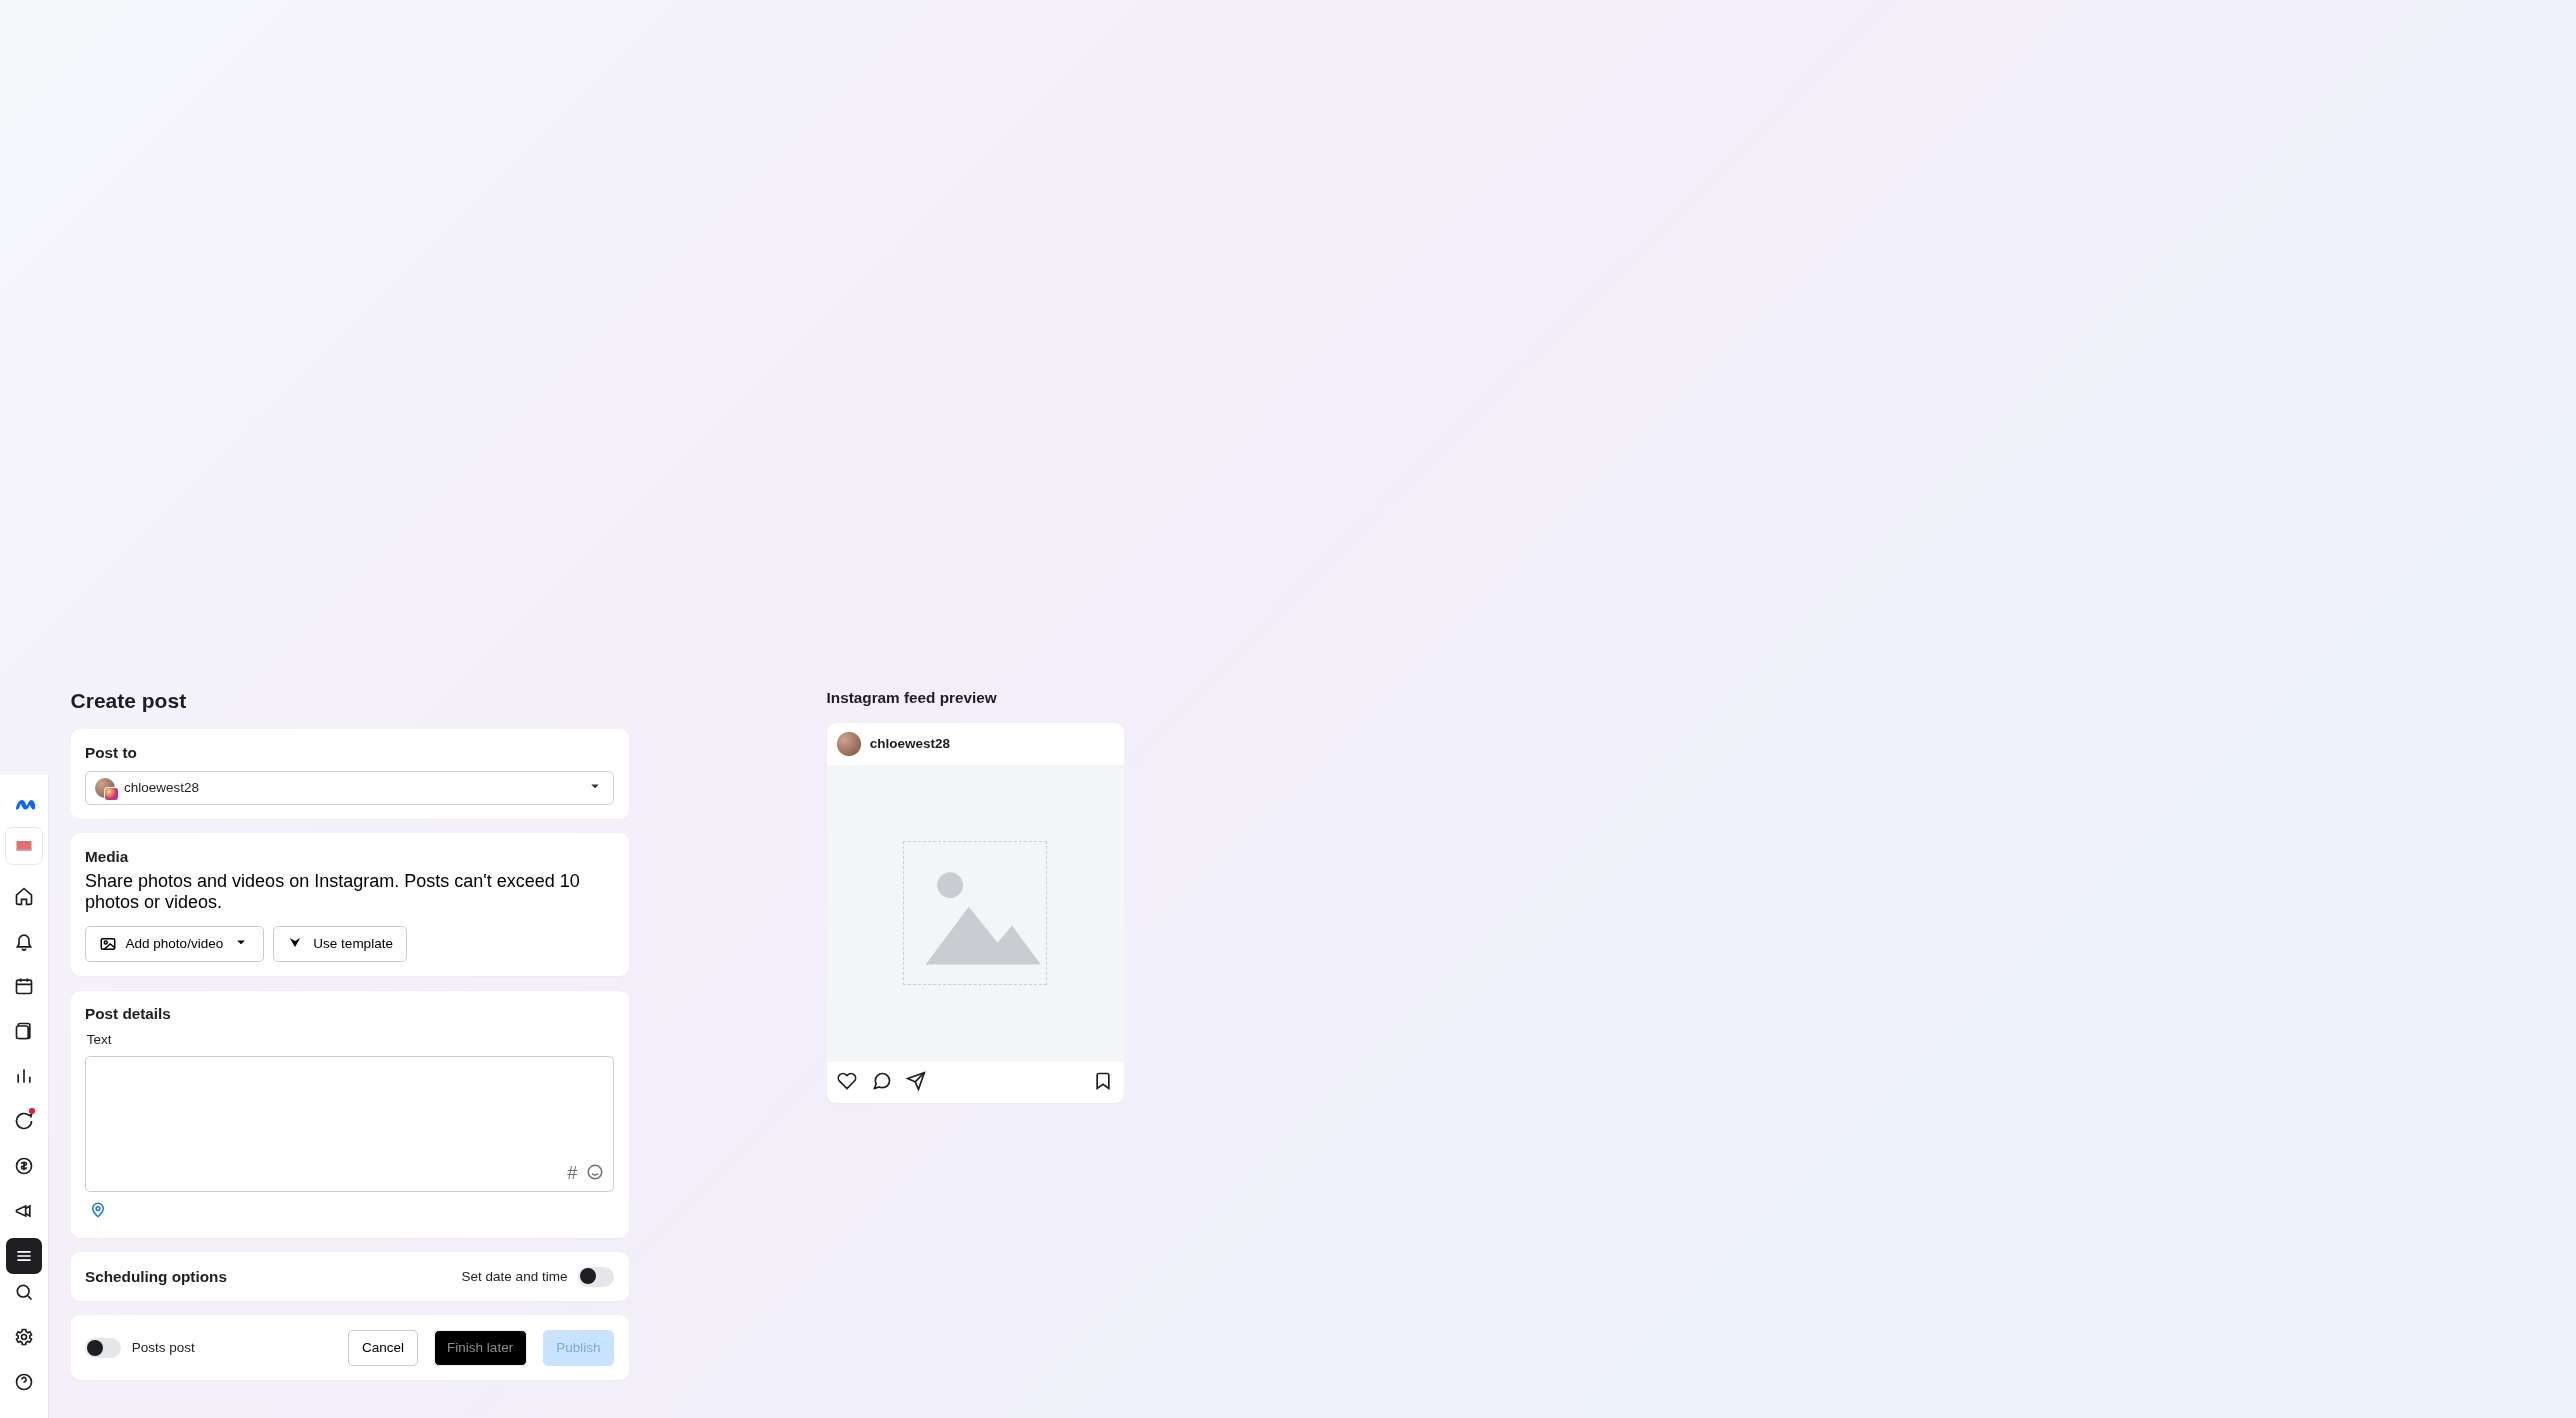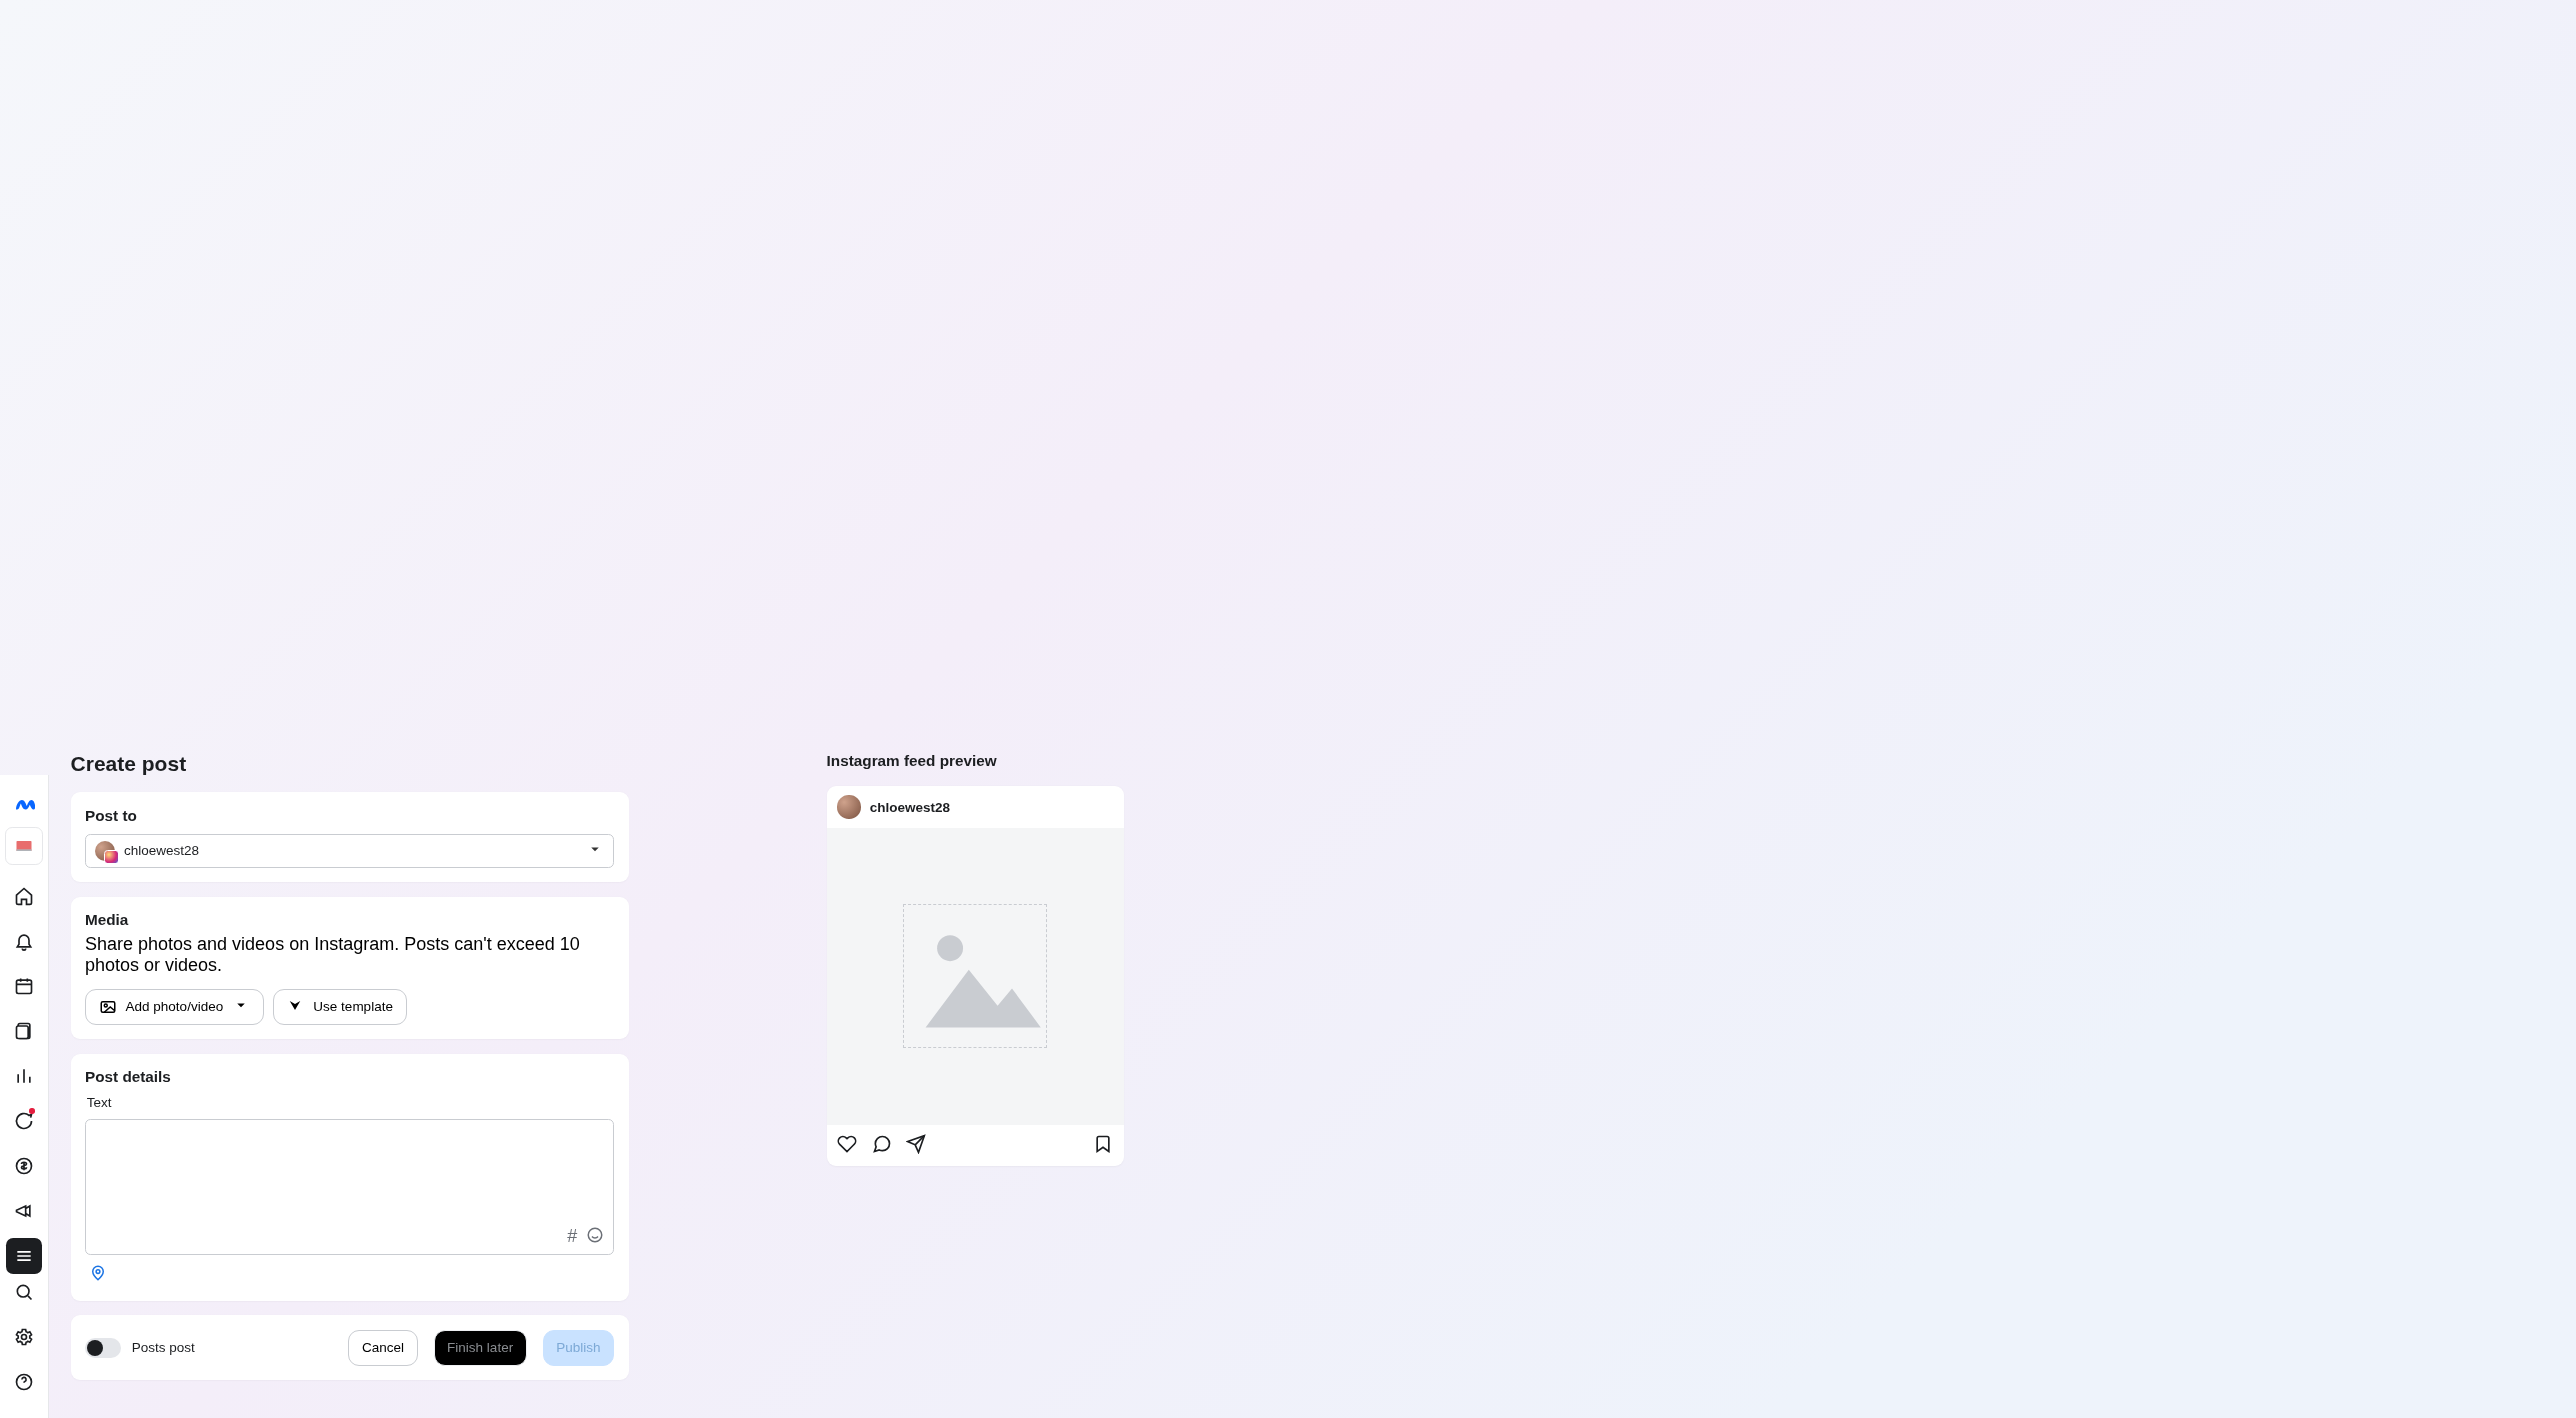--- a/index.html
+++ b/index.html
@@ -78,21 +78,21 @@
     content:""; position:absolute; right:-3.6px; bottom:-3.6px;
     width:12.6px; height:12.6px; border-radius:3.6px;
     background: radial-gradient(circle at 30% 30%, #feda75, #d62976 60%, #4f5bd5);
     border:1.8px solid #fff;
   }
   .select-label { font-size:13.5px; flex:1; }
   .chev { color:#333; }
 
   .btn-row { display:flex; gap:9px; }
   .btn {
-    border:0.9px solid #c9ccd1; background:#fff; border-radius:11px;
+    border:0.9px solid #c9ccd1; background:#fff; border-radius:5px;
     height:36px; padding:0 12.6px; display:inline-flex; align-items:center; gap:9px;
     font-size:13.5px; cursor:pointer;
   }
   .btn .ico { display:inline-flex; }
 
   .field-label { font-size:13.5px; margin: 5.4px 0 9px 1.8px; }
   .textarea-wrap { border:0.9px solid #c9ccd1; border-radius:5.4px; }
   textarea {
     width:100%; height:99px; border:none; outline:none; resize:none;
     padding:9px 10.8px; font-size:13.5px; background:transparent;
@@ -298,20 +298,29 @@
         <div class="loc-row">
           <span class="loc-ico" style="cursor:pointer;">
             <svg class="i20" viewBox="0 0 24 24" fill="none" stroke="currentColor" stroke-width="2">
                 <path d="M12 21s-7-6.2-7-11a7 7 0 0 1 14 0c0 4.8-7 11-7 11z"></path>
                 <circle cx="12" cy="10" r="2.5"></circle>
               </svg>
           </span>
         </div>
       </section>
 
+      <section class="card row-between">
+        <h3 style="margin:0;">Scheduling options</h3>
+        <div style="display:flex;align-items:center;gap:10.8px;">
+          <span style="font-size:13.5px;">Set date and time</span>
+          <div class="toggle">
+            <div class="knob"></div>
+          </div>
+        </div>
+      </section>
 
       <section class="card footer-card">
         <div class="footer-left">
           <div class="toggle">
             <div class="knob"></div>
           </div>
           <span style="font-size:13.5px;">Posts post</span>
         </div>
         <div class="footer-right">
           <button class="btn ghost">

